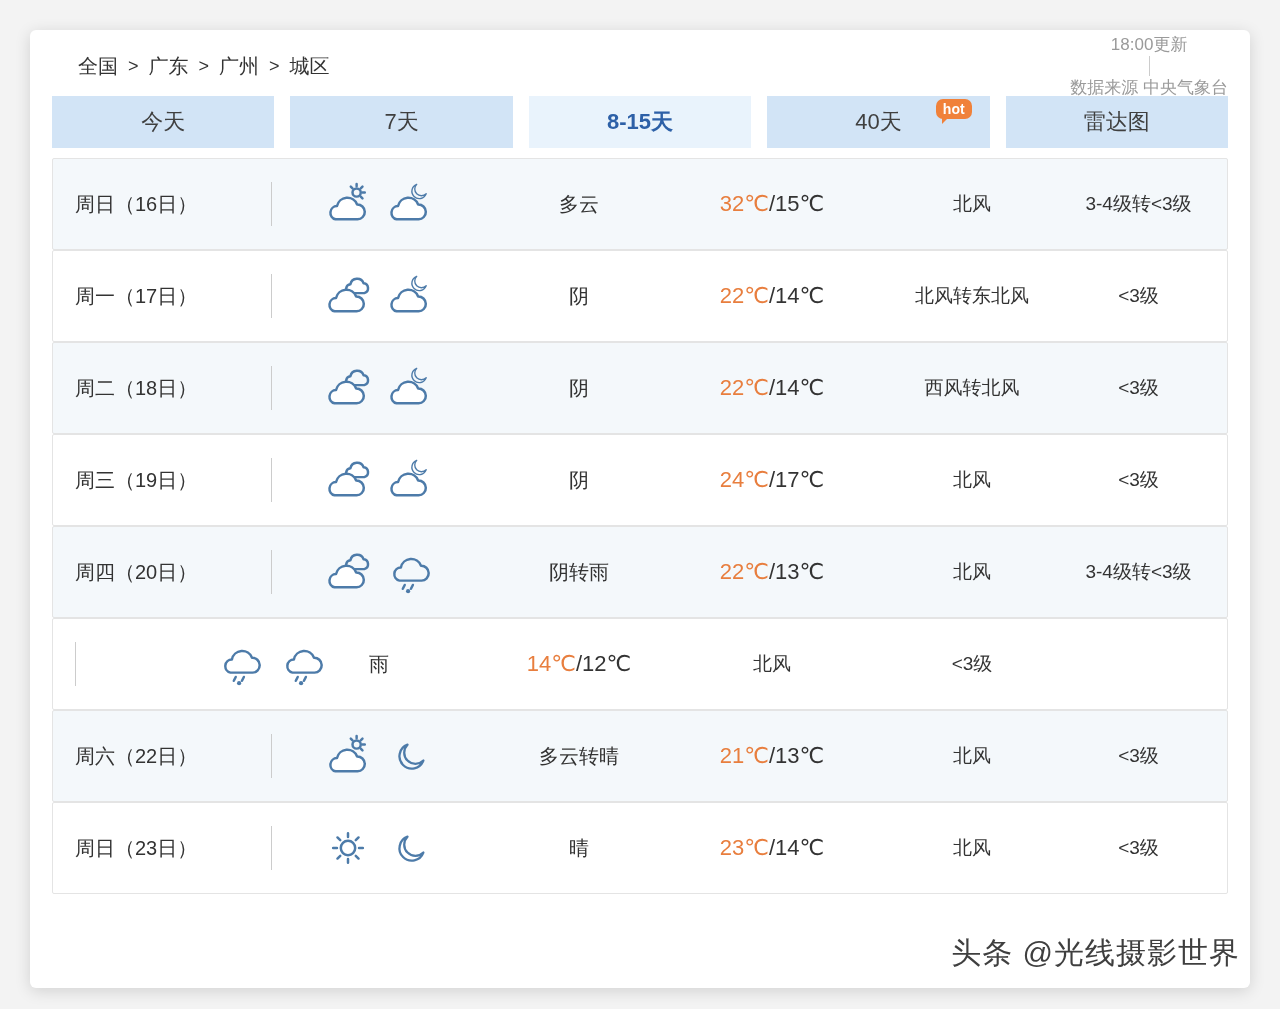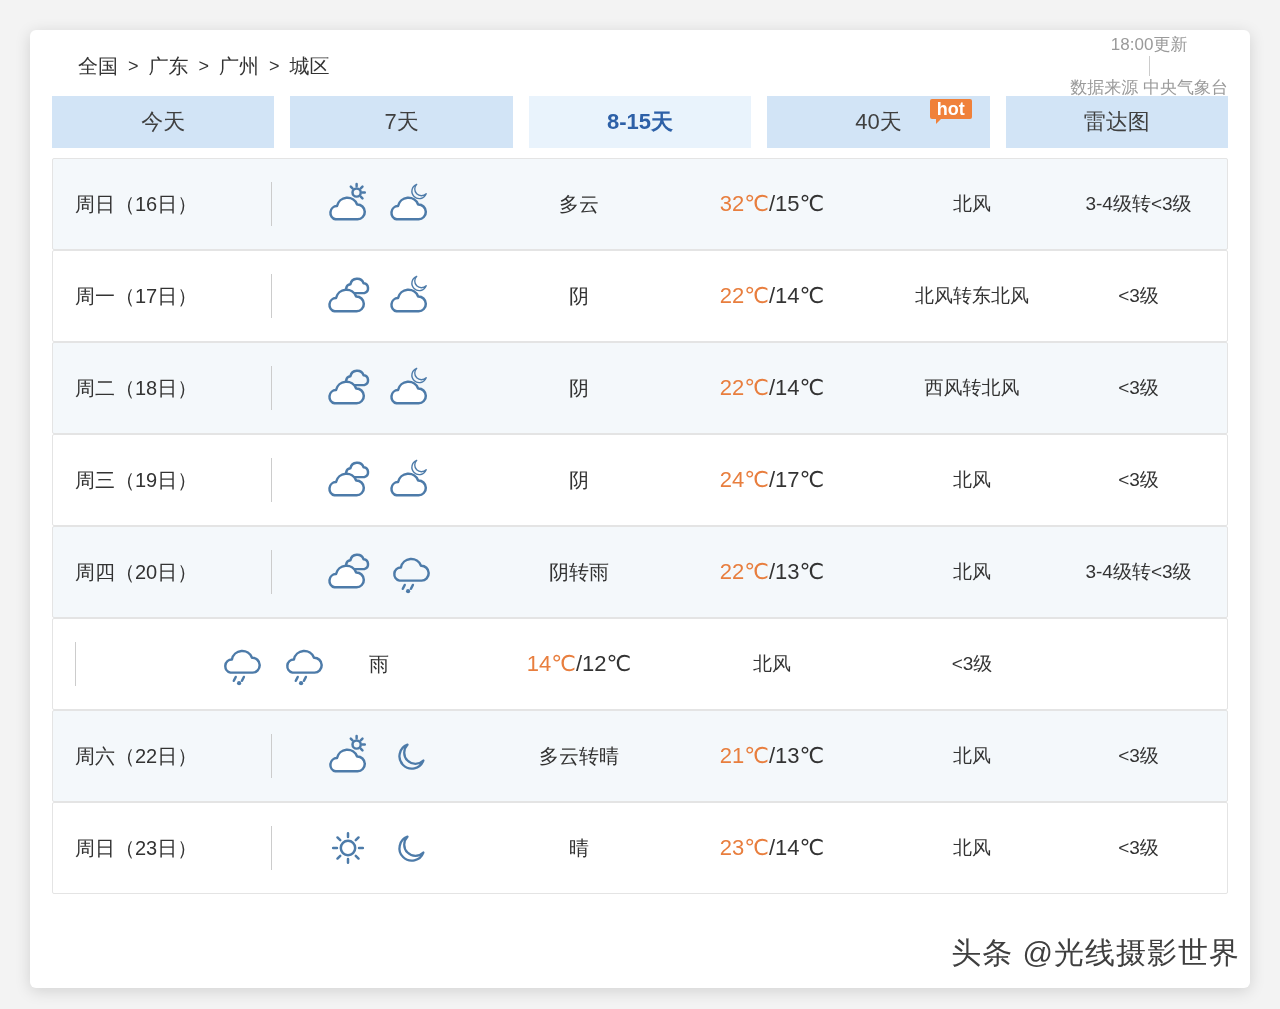--- a/index.html
+++ b/index.html
@@ -15,21 +15,21 @@
   .crumbs .item { cursor:pointer; }
   .upd { font-size:17px; color:#9a9a9a; display:flex; align-items:center;flex-direction:column; }
   .upd .bar { display:inline-block; width:1px; height:20px; background:#ccc; margin:0 12px; }
 
   
   .tabs { display:flex; gap:16px; margin-top:14px; height:52px; }
   .tab { flex:1; background:#d2e4f6; display:flex; align-items:center; justify-content:center;
     font-size:22px; color:#3f3f3f; cursor:pointer; position:relative; }
   .tab.active { background:#e9f3fc; color:#2d60a7; font-weight:bold; }
   .hotbadge { position:absolute; top:3px; right:18px; background:#f0813a; color:#fff;
-    font-size:18px; font-weight:bold; line-height:20px; padding:0 7px; border-radius:2px; }
+    font-size:14px; font-weight:bold; line-height:20px; padding:0 7px; border-radius:7px; }
   .hotbadge::after { content:""; position:absolute; left:6px; bottom:-5px; border:3px solid transparent;
     border-top-color:#f0813a; border-left-color:#f0813a; }
 
   
   .rows { margin-top:10px; }
   .frow { height:92px; border:1px solid #e4e4e4; border-radius:2px; background:#fff;
     display:grid; align-items:center; padding:0 22px;
     grid-template-columns:196px 1px 214px 186px 200px 200px 1fr; }
   .frow:nth-child(odd) { background:#f4f8fb; }
   .day { font-size:20px; color:#333; }

